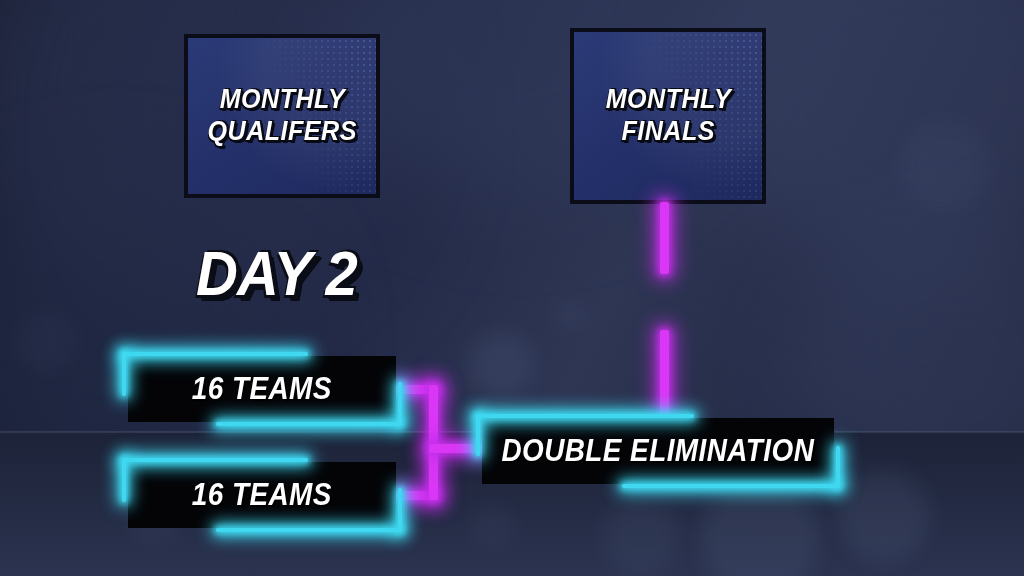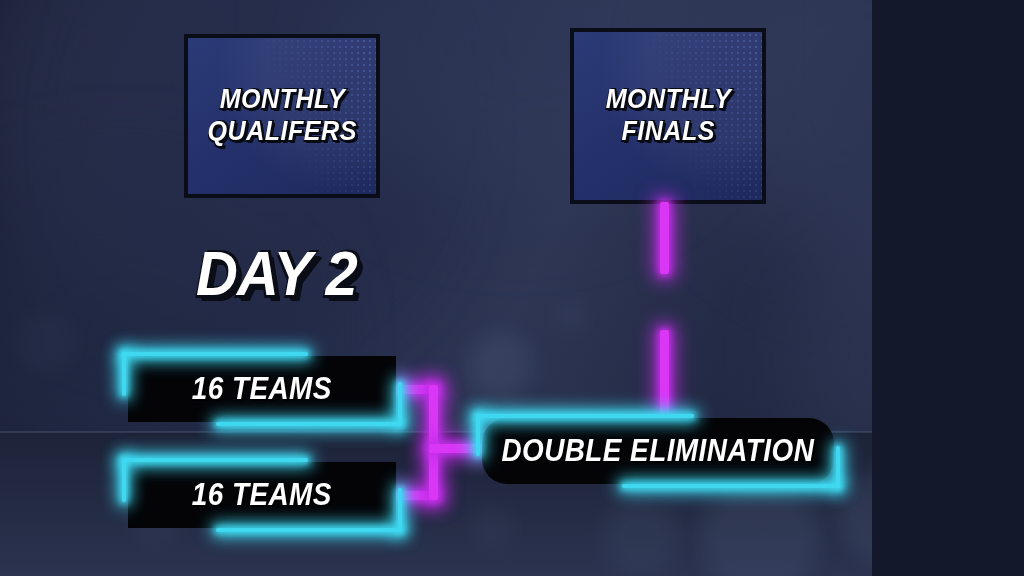--- a/index.html
+++ b/index.html
@@ -6,21 +6,21 @@
 
   html, body {
     width:1024px; height:576px;
     background:#14182b;
     font-family:"Liberation Sans", sans-serif;
     overflow:hidden;
   }
 
   #stage {
     position:relative;
-    width:872px; height:576px;
+    width:1024px; height:576px;
     overflow:hidden;
     background:#15803d;
   }
 
   
   .bg-base {
     position:absolute; inset:0;
     background:
       linear-gradient(115deg,#161b2e 0%,#232a47 38%,#2e3654 58%,#232a45 78%,#1a2036 100%);
   }
@@ -143,21 +143,21 @@
   .glow-h { height:4px; }
   .glow-v { width:4px; }
 
   #bar-teams-1 { left:128px; top:356px; width:268px; height:66px; }
   #bar-teams-2 { left:128px; top:462px; width:268px; height:66px; }
   #bar-teams-1 .bar-text, #bar-teams-2 .bar-text { font-size:31px; }
 
   #bar-advance { left:482px; top:268px; width:352px; height:66px; }
   #bar-advance .bar-text { font-size:31px; }
 
-  #bar-double  { left:482px; top:418px; width:352px; height:66px;border-radius:25px; }
+  #bar-double  { left:482px; top:418px; width:352px; height:66px; }
   #bar-double .bar-text { font-size:31px; }
 
   
   .mag {
     position:absolute;
     background:#d936f5;
     box-shadow:0 0 7px 2px #c22ee8, 0 0 18px 7px rgba(194,46,232,.75);
     border-radius:2px;
   }
   .mag-v { width:9px; }

